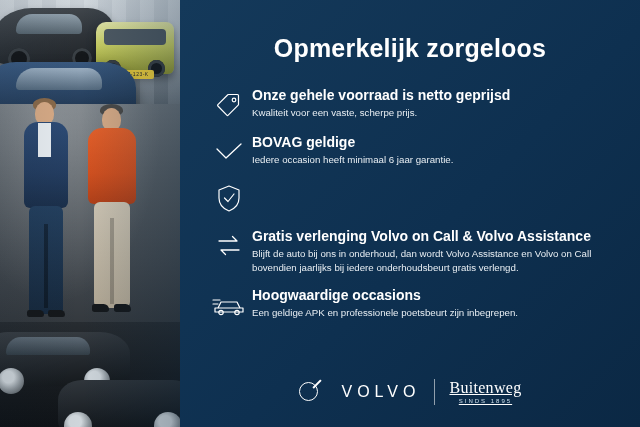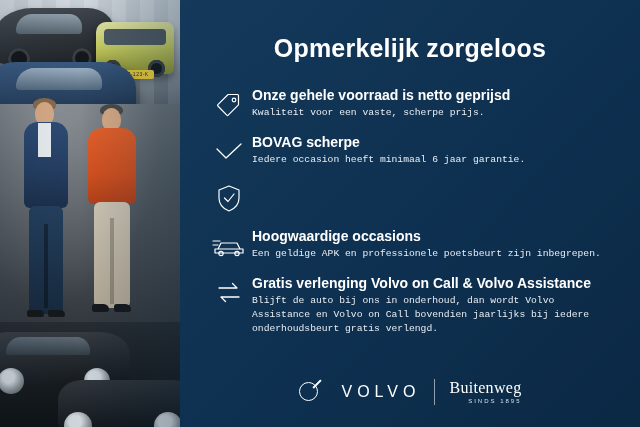--- a/index.html
+++ b/index.html
@@ -237,21 +237,20 @@
     font-weight: bold;
     color: #ffffff;
     line-height: 15px;
     margin-bottom: 3px;
   }
   .f-sub {
     font-size: 9.7px;
     font-weight: normal;
     color: #e8eef3;
     line-height: 14px;
-    font-family: Liberation Mono, monospace;
   }
 
   
   .footer {
     position: absolute;
     left: 0; right: 0; bottom: 22px;
     display: flex;
     align-items: center;
     justify-content: center;
     gap: 14px;
@@ -280,22 +279,23 @@
     font-size: 16px;
     letter-spacing: 5px;
     font-weight: normal;
     color: #ffffff;
   }
   .divider {
     width: 1px; height: 26px;
     background: rgba(255,255,255,0.55);
   }
   .dealer {
-    text-align: right;
+    text-align: center;
     line-height: 1.1;
+    text-decoration: underline;
   }
   .dealer-name {
     font-family: "Liberation Serif", serif;
     font-size: 16px;
     color: #ffffff;
     letter-spacing: .3px;
   }
   .dealer-tag {
     font-size: 6px;
     letter-spacing: 2px;
@@ -380,62 +380,62 @@
         </div>
       </div>
 
       <div class="feature">
         <div class="f-icon">
           <svg width="30" height="26" viewBox="0 0 30 26" fill="none" stroke="#ffffff" stroke-width="1.3">
             <path d="M3 10 L12 19 L27 5" stroke-linecap="round" stroke-linejoin="round"></path>
           </svg>
         </div>
         <div class="f-text">
-          <div class="f-title">BOVAG scherpe</div>
+          <div class="f-title">BOVAG geldige</div>
           <div class="f-sub">Iedere occasion heeft minimaal 6 jaar garantie.</div>
         </div>
       </div>
 
       <div class="feature">
         <div class="f-icon">
           <svg width="26" height="30" viewBox="0 0 26 30" fill="none" stroke="#ffffff" stroke-width="1.2">
             <path d="M13 2 L23 6 V14c0 6-4.3 10.8-10 13C7.3 24.8 3 20 3 14V6z" stroke-linejoin="round"></path>
             <path d="M8.5 14 L12 17.5 L18 10" stroke-linecap="round" stroke-linejoin="round"></path>
           </svg>
+        </div>
+      </div>
+
+      <div class="feature">
+        <div class="f-icon">
+          <svg width="28" height="26" viewBox="0 0 28 26" fill="none" stroke="#ffffff" stroke-width="1.3">
+            <path d="M4 8h18l-4.5-4.5M24 17H6l4.5 4.5" stroke-linecap="round" stroke-linejoin="round"></path>
+          </svg>
+        </div>
+        <div class="f-text">
+          <div class="f-title">Gratis verlenging Volvo on Call &amp; Volvo Assistance</div>
+          <div class="f-sub">Blijft de auto bij ons in onderhoud, dan wordt Volvo Assistance en Volvo on Call bovendien jaarlijks bij iedere onderhoudsbeurt gratis verlengd.</div>
         </div>
       </div>
 
       <div class="feature">
         <div class="f-icon">
           <svg width="36" height="26" viewBox="0 0 36 26" fill="none" stroke="#ffffff" stroke-width="1.2">
             <path d="M4 16h28v4H4z" stroke-linejoin="round"></path>
             <path d="M7 16l3-6h16l3 6" stroke-linejoin="round"></path>
             <circle cx="10" cy="20.5" r="2.2"></circle>
             <circle cx="26" cy="20.5" r="2.2"></circle>
             <path d="M2 12h5M2 8h7" stroke-linecap="round"></path>
           </svg>
         </div>
         <div class="f-text">
           <div class="f-title">Hoogwaardige occasions</div>
           <div class="f-sub">Een geldige APK en professionele poetsbeurt zijn inbegrepen.</div>
         </div>
       </div>
 
-      <div class="feature">
-        <div class="f-icon">
-          <svg width="28" height="26" viewBox="0 0 28 26" fill="none" stroke="#ffffff" stroke-width="1.3">
-            <path d="M4 8h18l-4.5-4.5M24 17H6l4.5 4.5" stroke-linecap="round" stroke-linejoin="round"></path>
-          </svg>
-        </div>
-        <div class="f-text">
-          <div class="f-title">Gratis verlenging Volvo on Call &amp; Volvo Assistance</div>
-          <div class="f-sub">Blijft de auto bij ons in onderhoud, dan wordt Volvo Assistance en Volvo on Call bovendien jaarlijks bij iedere onderhoudsbeurt gratis verlengd.</div>
-        </div>
-      </div>
-
     </div>
 
     <div class="footer">
       <div class="volvo-logo">
         <div class="volvo-ring"></div>
         <div class="volvo-word">VOLVO</div>
       </div>
       <div class="divider"></div>
       <div class="dealer">
         <div class="dealer-name">Buitenweg</div>

